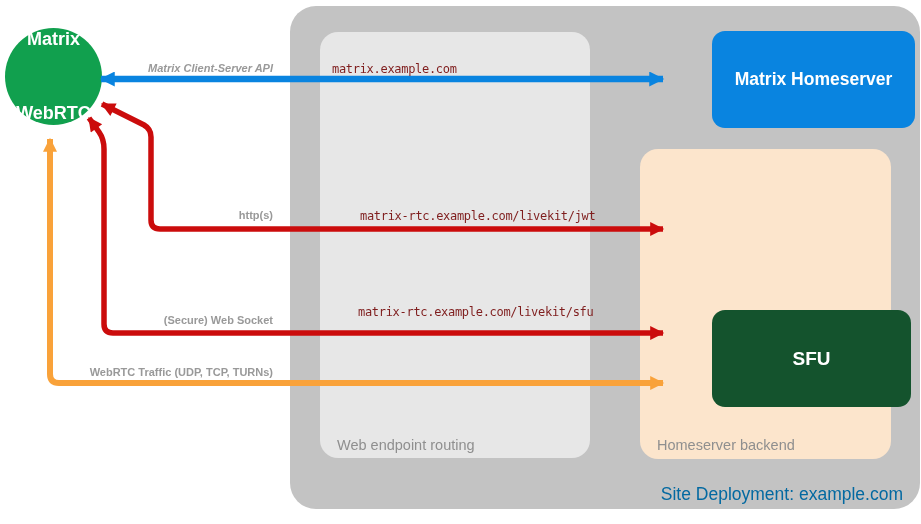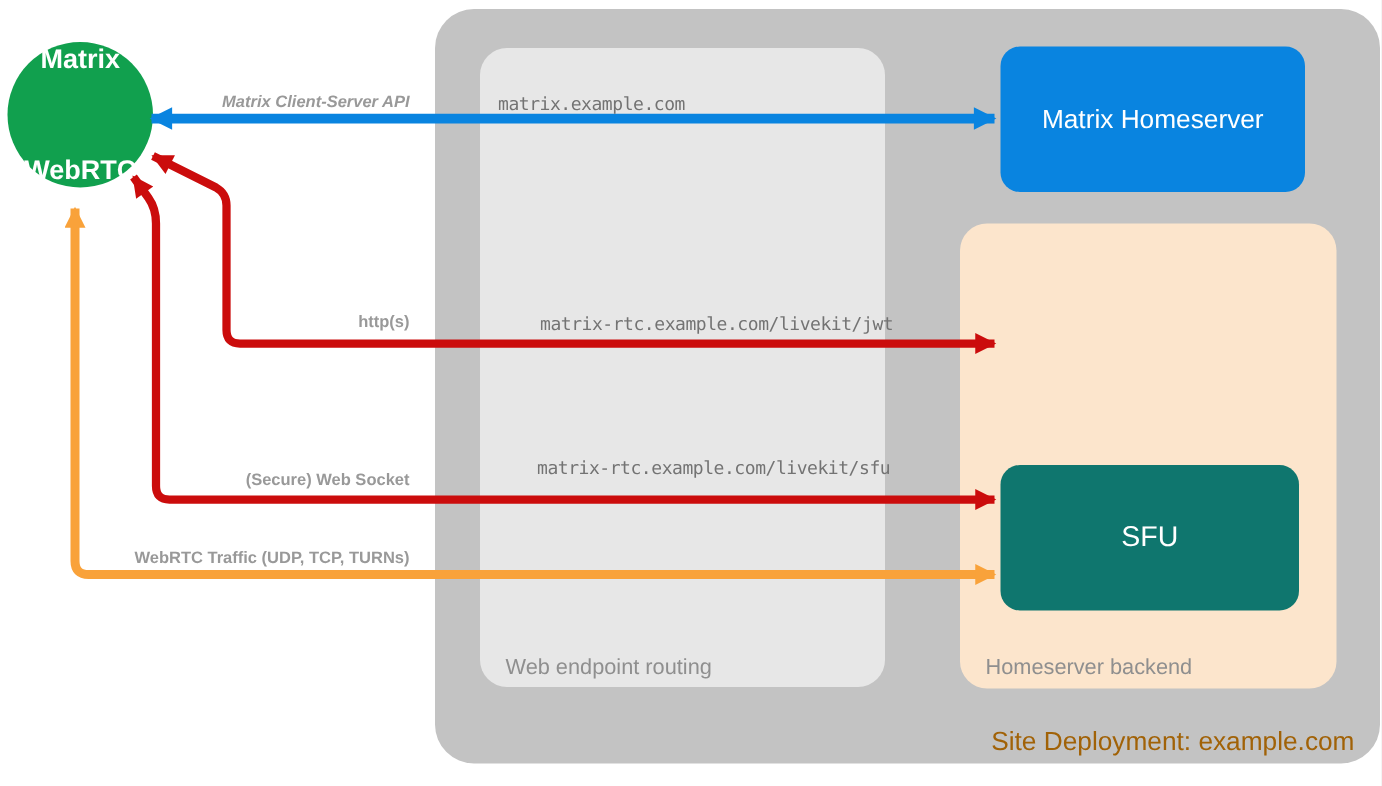--- a/index.html
+++ b/index.html
@@ -18,43 +18,44 @@
   }
   .backend-box {
     position:absolute; left:640px; top:149px; width:251px; height:310px;
     border-radius:18px;
   }
   .zone-label {
     position:absolute; font-weight:normal; color:#8f8f8f; white-space:nowrap;
   }
   .routing-label { left:337px; top:437px; font-size:14.5px; }
   .backend-label { left:657px; top:437px; font-size:14.5px; }
-  .site-label { right:18px; top:484px; font-size:17.5px; color:#a16207; }
+  .site-label { right:18px; top:484px; font-size:17.5px; color:#0369a1; }
 
   
   .node {
     position:absolute; display:flex; flex-direction:column; align-items:center;
-    justify-content:center; color:#ffffff; font-weight:normal; text-align:center;
+    justify-content:center; color:#ffffff; font-weight:bold; text-align:center;
     border-radius:13px;
+    margin-left:45px;
   }
   .homeserver { left:667px; top:31px;  width:203px; height:97px; font-size:17.5px; }
   .auth       { left:667px; top:178px; width:200px; height:98px; font-size:15.5px; line-height:21px; }
   .sfu        { left:667px; top:310px; width:199px; height:97px; font-size:19px; }
   .client-circle {
     position:absolute; left:5px; top:28px; width:97px; height:97px;
     border-radius:50%; display:flex; flex-direction:column; align-items:center;
     justify-content:space-between; color:#ffffff; font-weight:bold; font-size:18px;
     line-height:23px;
   }
 
   
   .endpoint {
     position:absolute; left:332px;
     font-family:"DejaVu Sans Mono","Liberation Mono",monospace;
-    font-size:12px; letter-spacing:-0.3px; color:#737373; white-space:nowrap;
+    font-size:12px; letter-spacing:-0.3px; color:#7f1d1d; white-space:nowrap;
   }
   .ep-0 { top:62px; }
   .ep-1 { top:209px;padding-left:28px; }
   .ep-2 { top:305px;margin-left:26px; }
 
   
   .edge-label {
     position:absolute; right:648px; font-weight:bold; font-size:11px;
     color:#999999; white-space:nowrap; text-align:right;
   }
@@ -79,21 +80,21 @@
   <div class="client-circle" style="background-color: rgb(17, 160, 78);">
     <span>Matrix</span>
     <span>WebRTC</span>
   </div>
 
   <div class="node homeserver" style="background-color: rgb(9, 132, 224);">
     <span>Matrix Homeserver</span>
   </div>
 
 
-  <div class="node sfu" style="background-color: #0f766e;">
+  <div class="node sfu" style="background-color: #14532d;">
     <span>SFU</span>
   </div>
 
   <svg class="arrows-svg" width="921" height="524" viewBox="0 0 921 524">
     <defs>
       <marker id="ah-blue" viewBox="0 0 12 12" refX="11" refY="6" markerWidth="20" markerHeight="15" markerUnits="userSpaceOnUse" orient="auto-start-reverse">
         <path d="M0,0 L12,6 L0,12 Z" fill="#0984e0"></path>
       </marker>
       <marker id="ah-red" viewBox="0 0 12 12" refX="11" refY="6" markerWidth="19" markerHeight="14" markerUnits="userSpaceOnUse" orient="auto-start-reverse">
         <path d="M0,0 L12,6 L0,12 Z" fill="#cb0c0c"></path>

